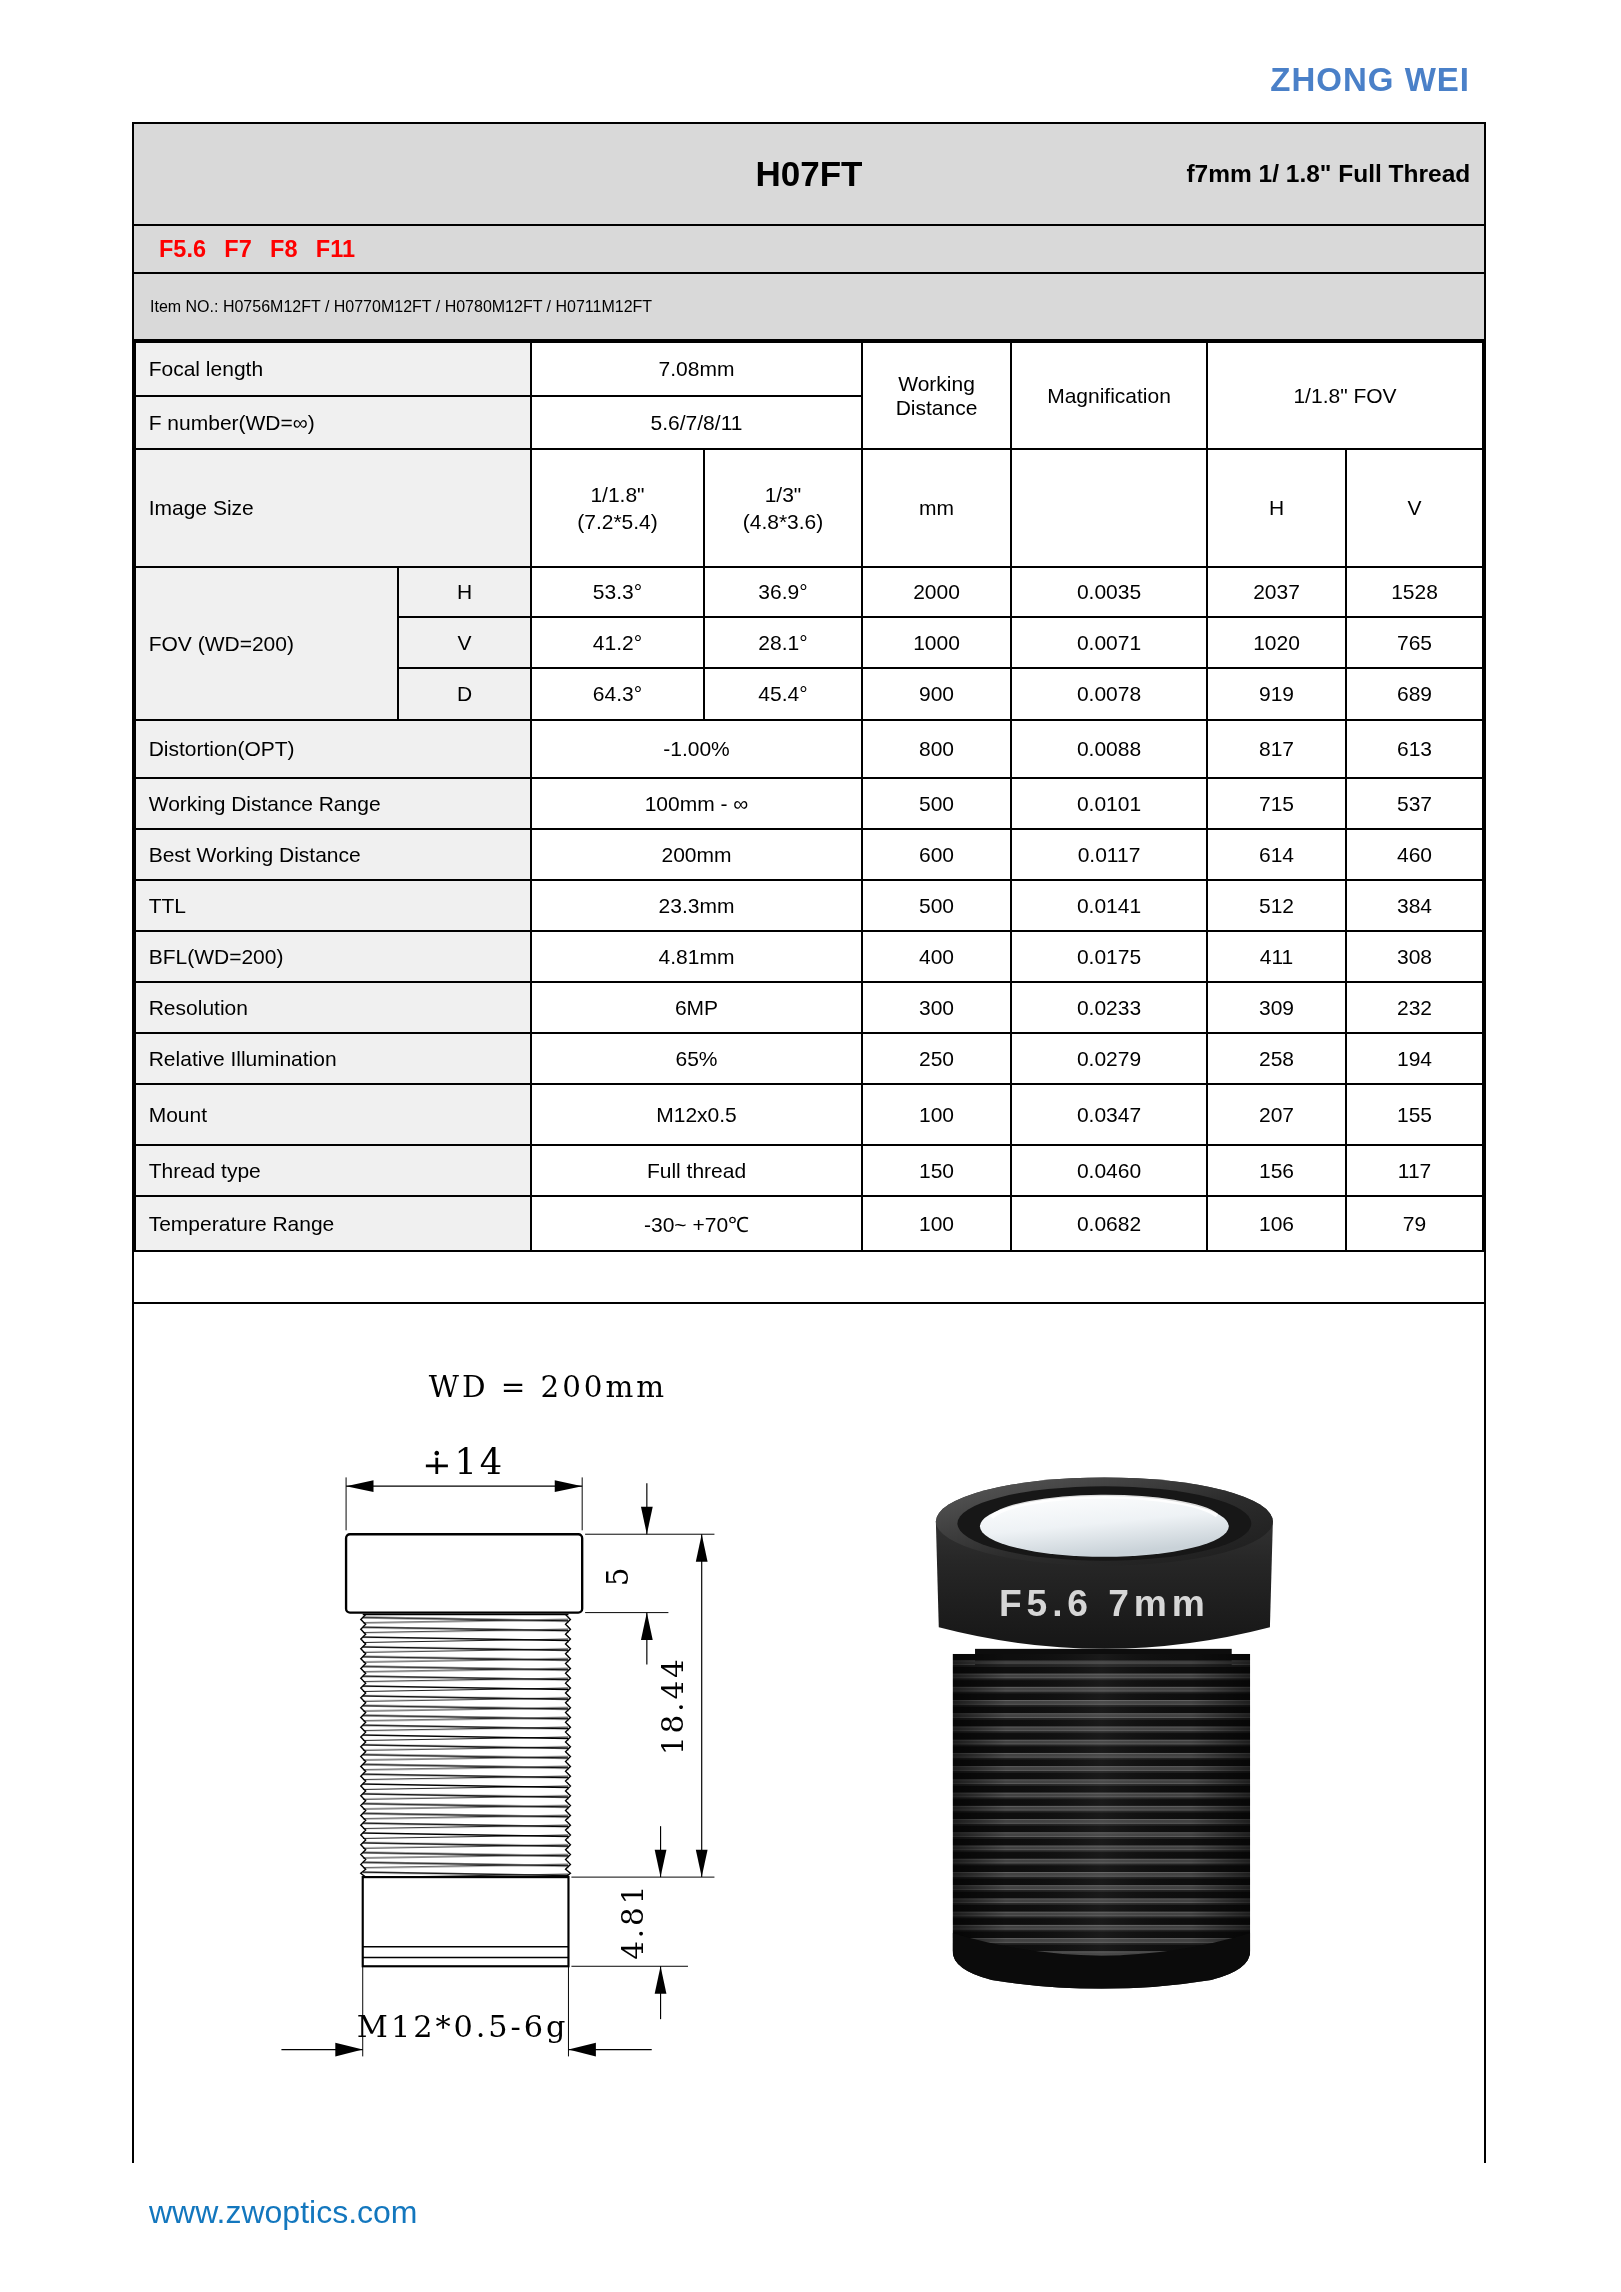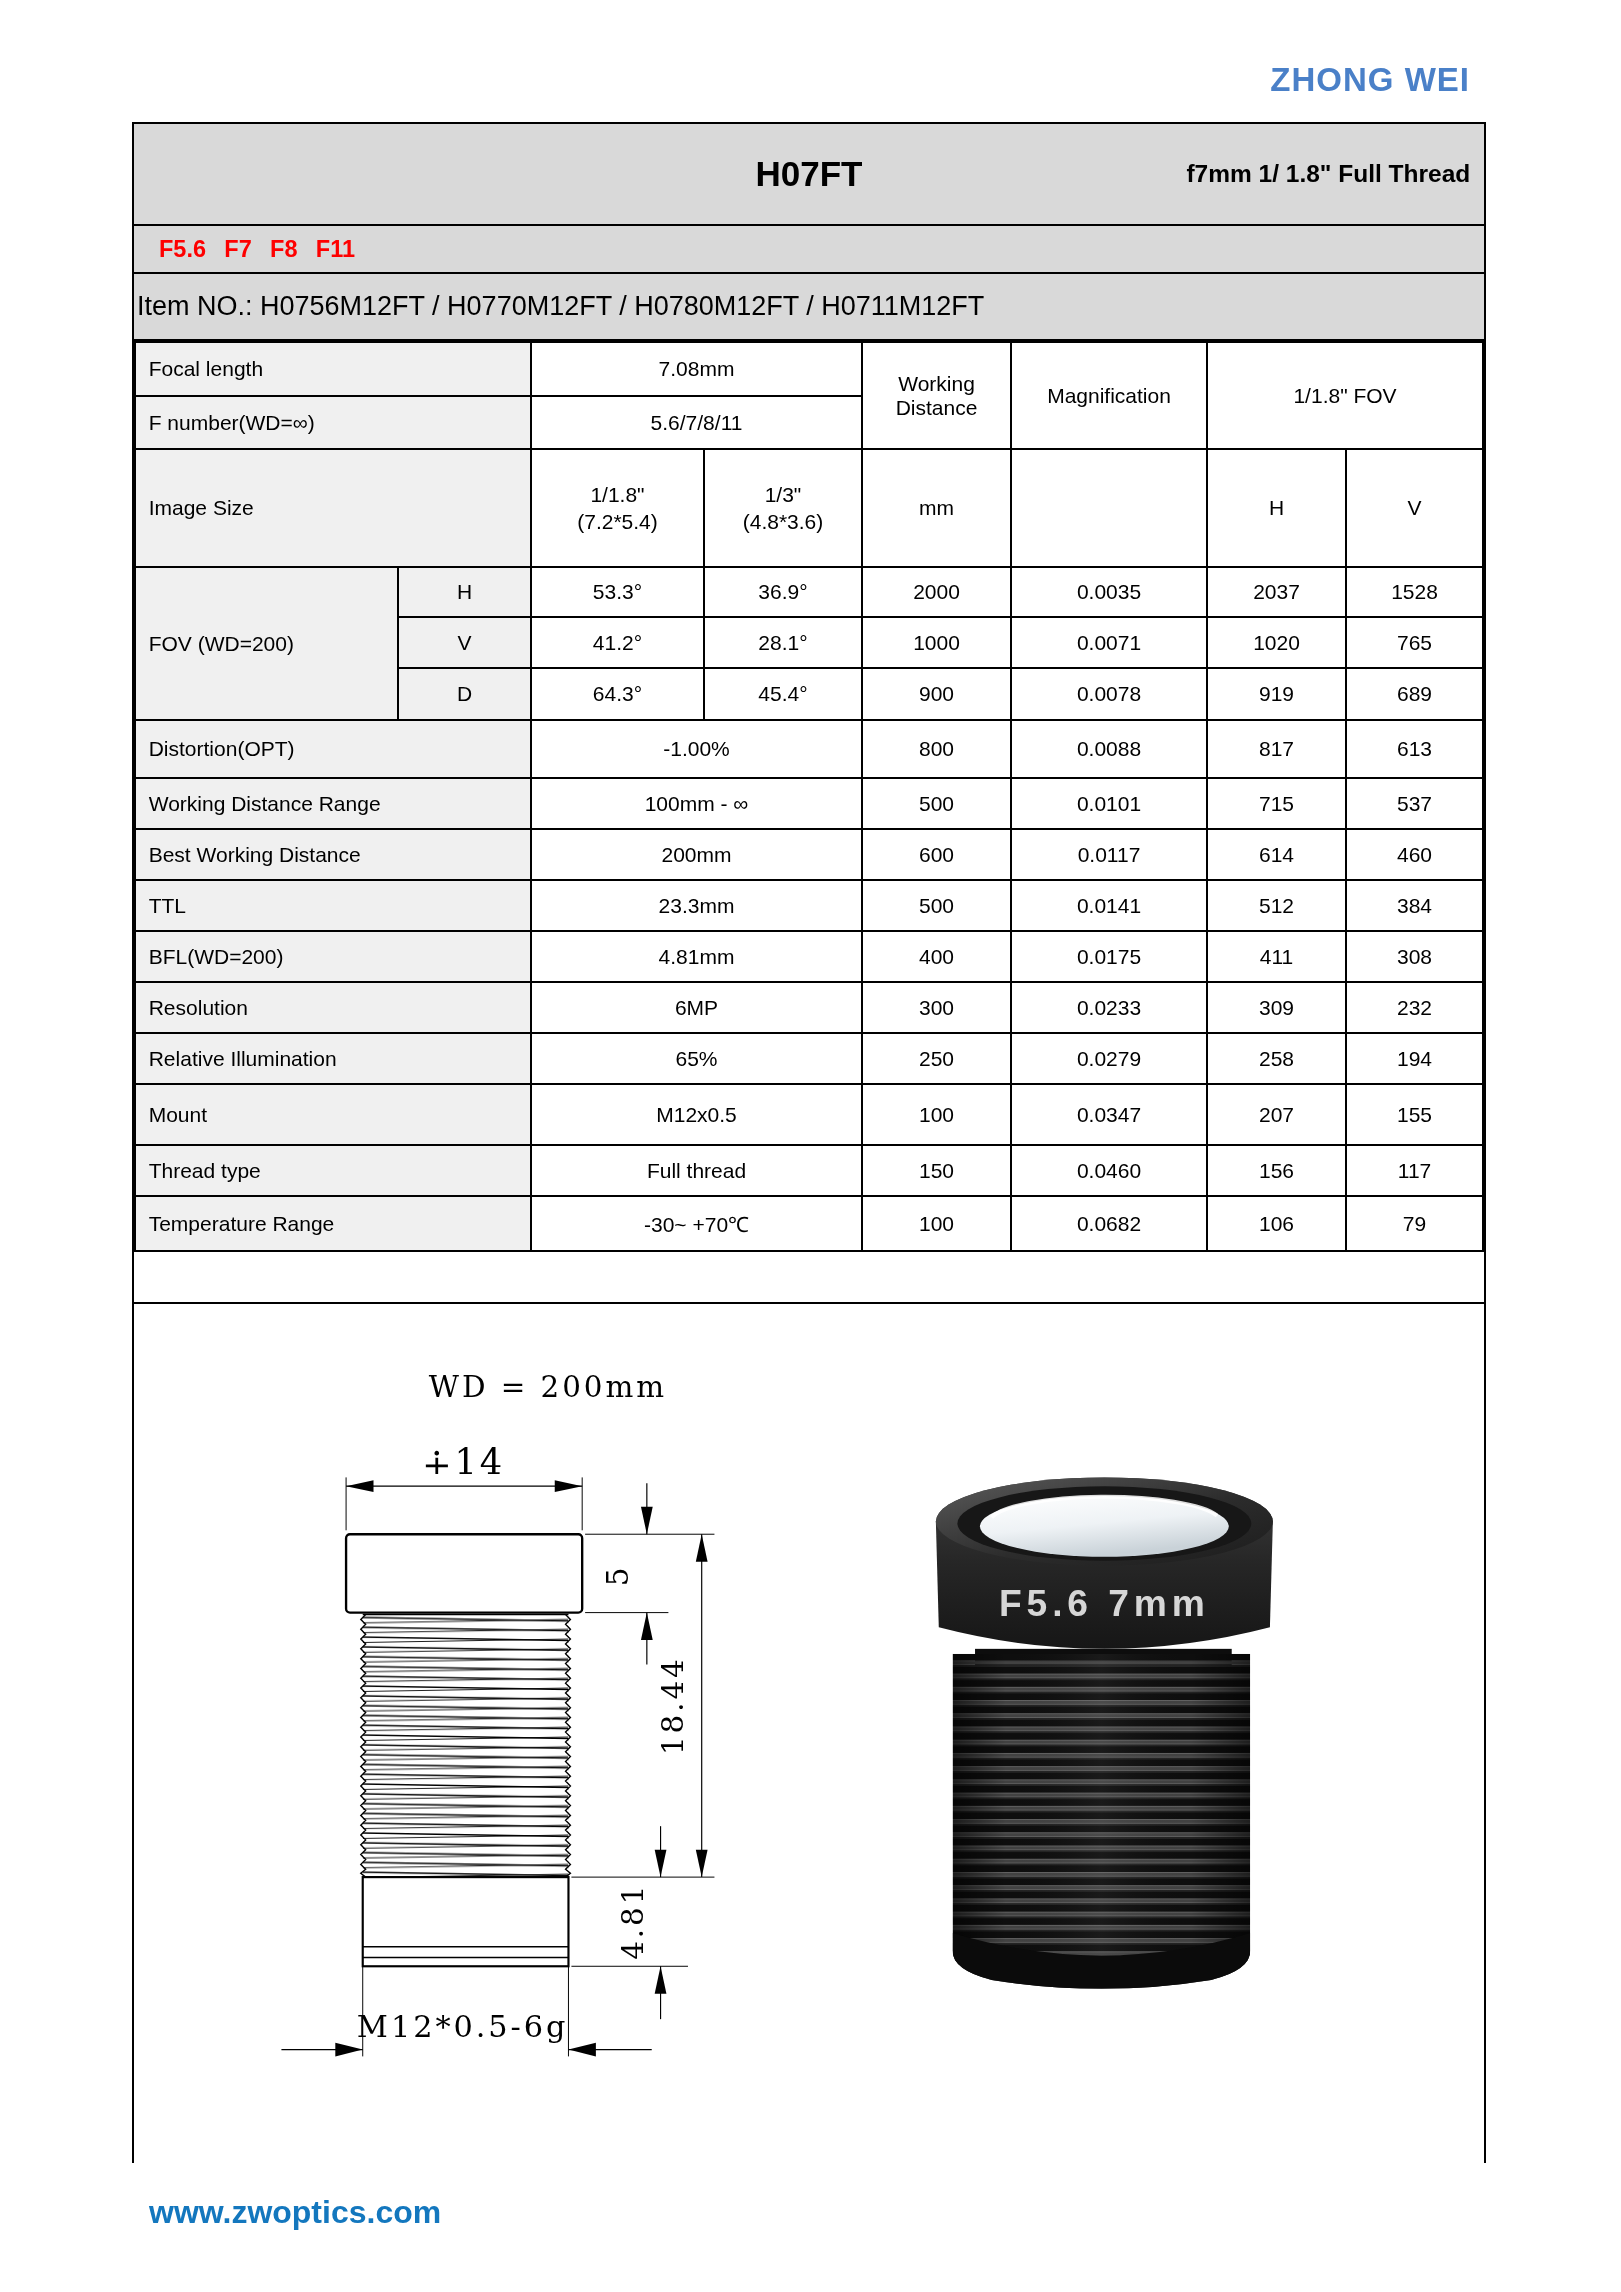--- a/index.html
+++ b/index.html
@@ -11,32 +11,32 @@
        border:2.9px solid #000;box-sizing:border-box;background:#a21caf}
   .band{background:#d9d9d9}
   .hdr{height:100px;border-bottom:2.9px solid #000;position:relative}
   .model{position:absolute;left:0;right:0;top:50%;transform:translateY(-50%);
          text-align:center;font-size:35px;font-weight:bold}
   .subtitle{position:absolute;right:13.7px;top:50%;transform:translateY(-50%);
             font-size:24.5px;font-weight:bold}
   .fline{height:46px;border-bottom:2px solid #000;display:flex;align-items:center;
          padding-left:25px;font-size:23.5px;font-weight:bold;color:#fe0000;word-spacing:11.8px}
   .iline{height:65px;border-bottom:2.9px solid #000;display:flex;align-items:center;
-         padding-left:3px;font-size:27px}
+         padding-left:16px;font-size:16px}
   table.spec{width:100%;border-collapse:collapse;table-layout:fixed;font-size:21px}
   table.spec td{border:2px solid #000;border-top-width:2.9px;border-bottom-width:2.9px;
                 text-align:center;padding:0;overflow:hidden;background:#fff}
   td.lab{text-align:left !important;padding-left:12.7px !important;background:#f0f0f0 !important}
   td.sub{background:#f0f0f0 !important}
   .two-line{line-height:1.3}
   .empty-band{height:50px;border-bottom:2.9px solid #000;background:#fff}
   .draw-area{position:relative;height:868px;background:#fff}
   .draw-area svg{position:absolute;left:0;top:0}
   .cad{font-family:"DejaVu Serif",serif;letter-spacing:3px}
-  .footer-url{position:absolute;left:149px;top:2194px;font-size:32px;font-weight:bold;color:#1377be}
+  .footer-url{position:absolute;left:149px;top:2194px;font-size:32px;font-weight:normal;color:#1377be}
 </style>
 </head>
 <body>
 
 <div class="brand">ZHONG WEI</div>
 
 <div class="doc">
 
   <div class="hdr band">
     <div class="model">H07FT</div>

